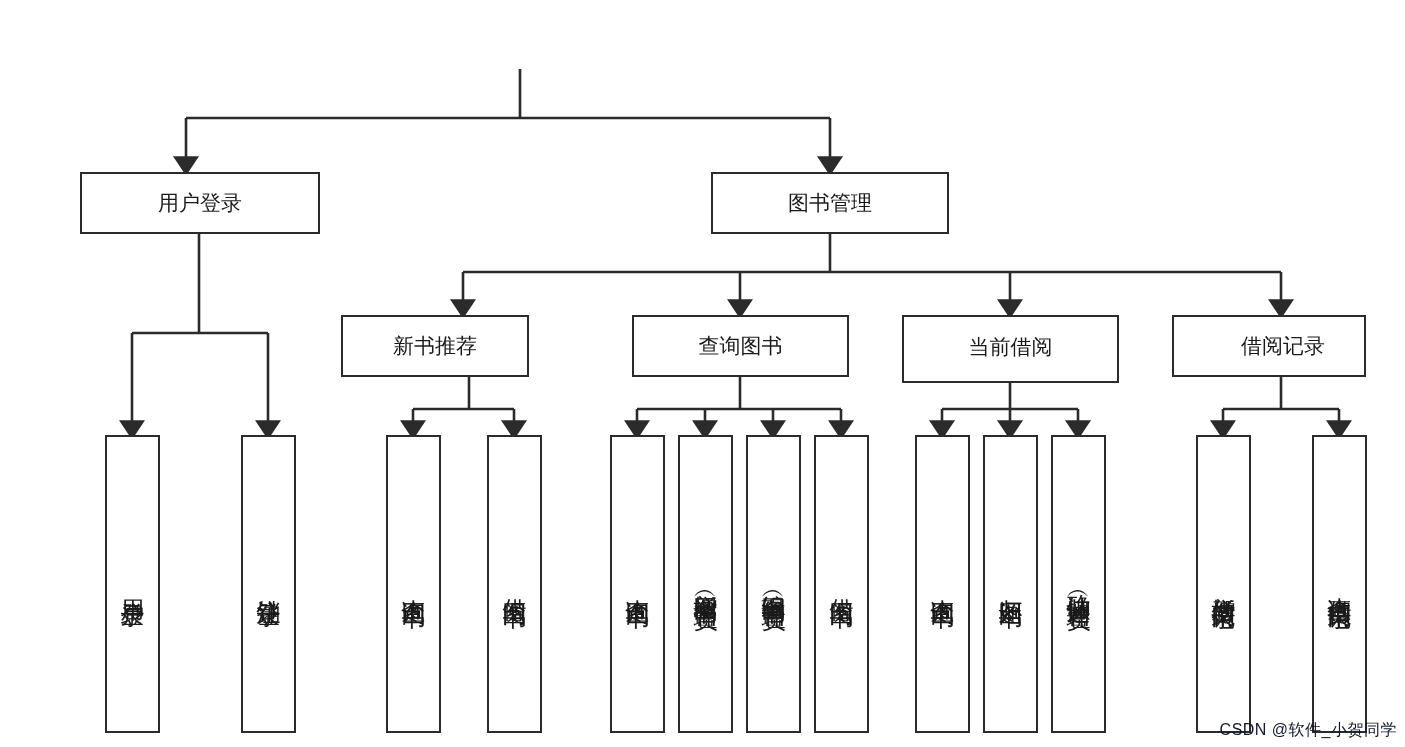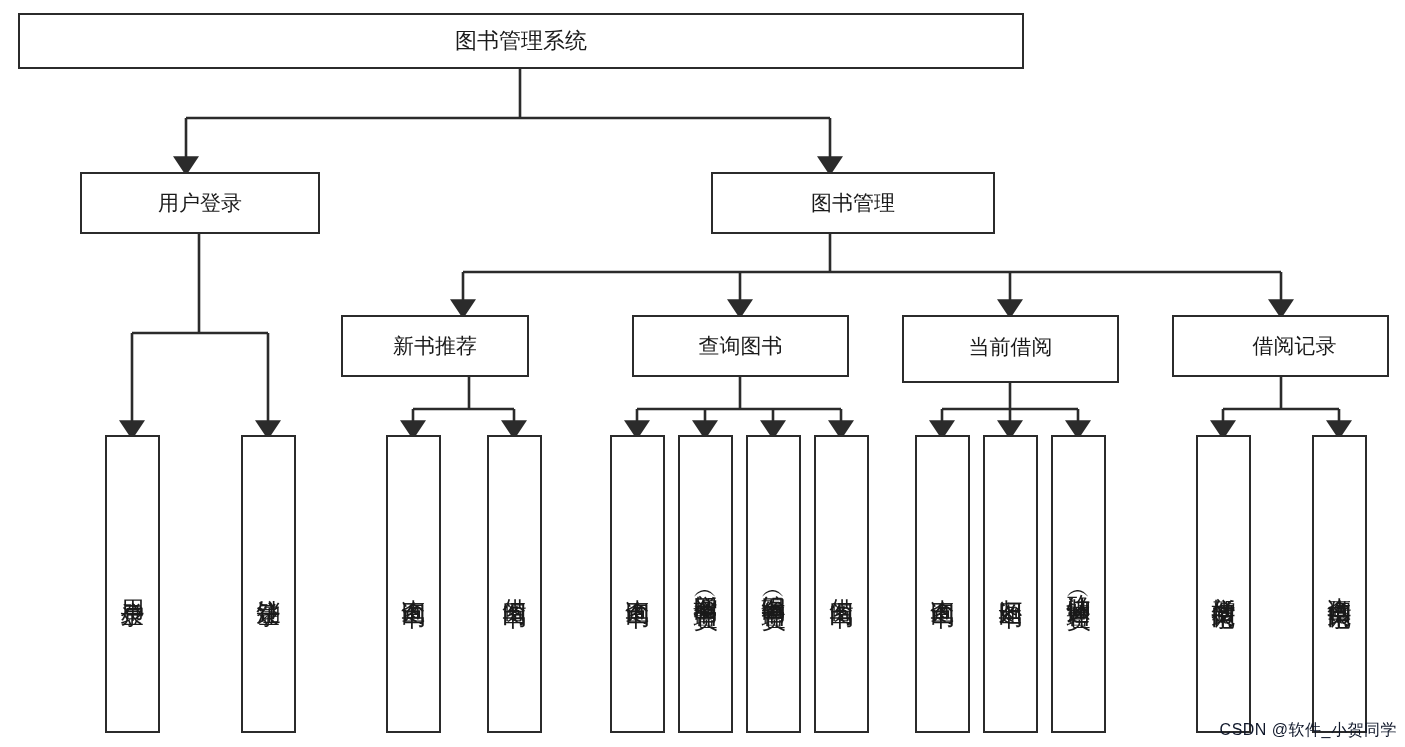--- a/index.html
+++ b/index.html
@@ -65,41 +65,38 @@
       <path d="M1010,409 L1010,426" marker-end="url(#ah)"></path>
       <path d="M1078,409 L1078,426" marker-end="url(#ah)"></path>
 
       <path d="M1281,377 L1281,409"></path>
       <path d="M1223,409 L1339,409"></path>
       <path d="M1223,409 L1223,426" marker-end="url(#ah)"></path>
       <path d="M1339,409 L1339,426" marker-end="url(#ah)"></path>
     </g>
   </svg>
 
-  <div class="node root" style="left:18px;top:13px;width:1006px;height:56px;">
-    <span class="lbl">图书管理系统</span>
-  </div>
 
   <div class="node" style="left:80px;top:172px;width:240px;height:62px;">
     <span class="lbl">用户登录</span>
   </div>
-  <div class="node" style="left:711px;top:172px;width:284px;height:62px;">
+  <div class="node" style="left:711px;top:172px;width:238px;height:62px;">
     <span class="lbl">图书管理</span>
   </div>
 
   <div class="node" style="left:341px;top:315px;width:188px;height:62px;">
     <span class="lbl">新书推荐</span>
   </div>
   <div class="node" style="left:632px;top:315px;width:217px;height:62px;">
     <span class="lbl">查询图书</span>
   </div>
   <div class="node" style="left:902px;top:315px;width:217px;height:68px;font-family:Liberation Mono, monospace;">
     <span class="lbl">当前借阅</span>
   </div>
-  <div class="node" style="left:1172px;top:315px;width:217px;height:62px;padding-left:28px;">
+  <div class="node" style="left:1172px;top:315px;width:194px;height:62px;padding-left:28px;">
     <span class="lbl">借阅记录</span>
   </div>
 
   <div class="node leaf" style="left:105px;top:435px;width:55px;height:298px;">
     <span class="lbl">用户登录</span>
   </div>
   <div class="node leaf" style="left:241px;top:435px;width:55px;height:298px;">
     <span class="lbl">注销登录</span>
   </div>
 

